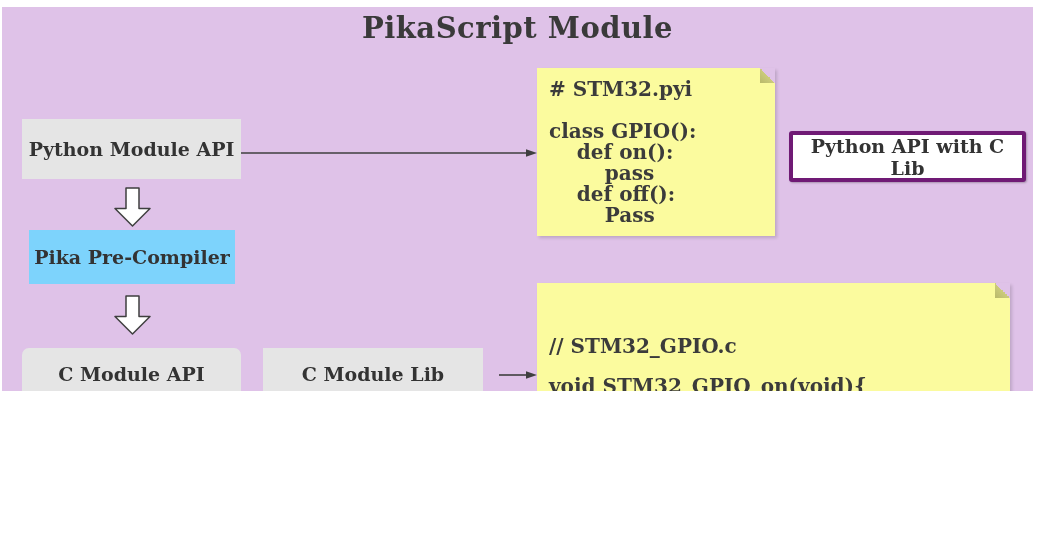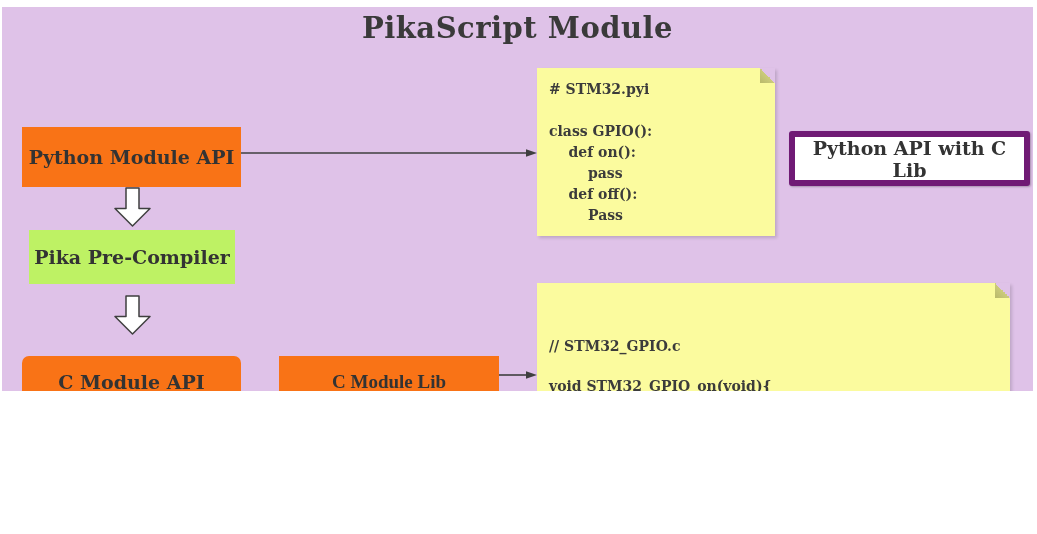--- a/index.html
+++ b/index.html
@@ -38,32 +38,32 @@
   .node {
     position: absolute;
     display: flex;
     align-items: center;
     justify-content: center;
     font-weight: bold;
     font-size: 19px;
     color: #333333;
     text-align: center;
   }
-  .gray { background: #f97316; margin-top: 8px; }
-  .cyan { background: #bef264; }
+  .gray { background: #e5e5e5; }
+  .cyan { background: #7dd3fc; }
   .white-box {
     background: #ffffff;
-    border: 6px solid #701a75;
+    border: 4px solid #701a75;
     border-radius: 3px;
     box-shadow: 1px 1px 2px rgba(0,0,0,0.25);
   }
   #box-python-api   { left: 20px;  top: 112px; width: 219px; height: 60px; }
   #box-precompiler  { left: 27px;  top: 223px; width: 206px; height: 54px; }
   #box-c-api        { left: 20px;  top: 341px; width: 219px; height: 52px; border-radius: 7px; }
-  #box-c-lib        { left: 277px; top: 341px; width: 220px; height: 52px; font-family: Liberation Serif, serif; }
+  #box-c-lib        { left: 261px; top: 341px; width: 220px; height: 52px; }
   #box-runtime      { left: 20px;  top: 444px; width: 479px; height: 52px; }
   #box-py-c-lib     { left: 787px; top: 124px; width: 229px; height: 43px; }
 
   .note {
     position: absolute;
     background: #fbfb9e;
     box-shadow: 2px 2px 3px rgba(0,0,0,0.15);
   }
   .note .fold {
     position: absolute;
@@ -71,21 +71,21 @@
     right: 0;
     width: 15px;
     height: 15px;
     background: linear-gradient(225deg, #dfc2e8 0%, #dfc2e8 50%, #cccc7c 50%, #b9b96a 100%);
   }
   .note pre {
     margin: 0;
     padding: 11px 12px;
     font-family: "DejaVu Serif", "Liberation Serif", serif;
     font-weight: bold;
-    font-size: 14px;
+    font-size: 20px;
     color: #3b3b3b;
     white-space: pre;
   }
   #note-pyi { left: 535px; top: 61px;  width: 238px; height: 168px; }
   #note-pyi pre { line-height: 21px; }
   #note-c   { left: 535px; top: 276px; width: 473px; height: 181px; }
   #note-c pre { line-height: 20px; margin-top: 42px; }
 
   .arrow { position: absolute; }
   #down-arrow-1 { left: 112px; top: 180px; }

